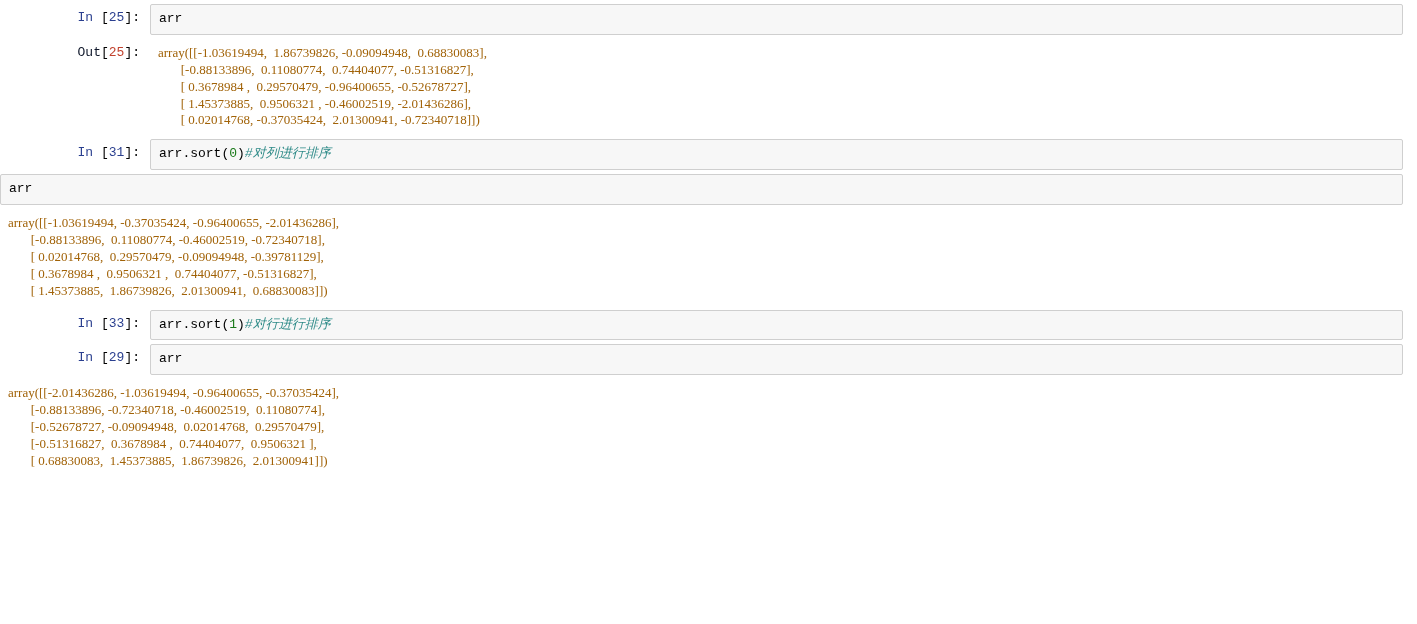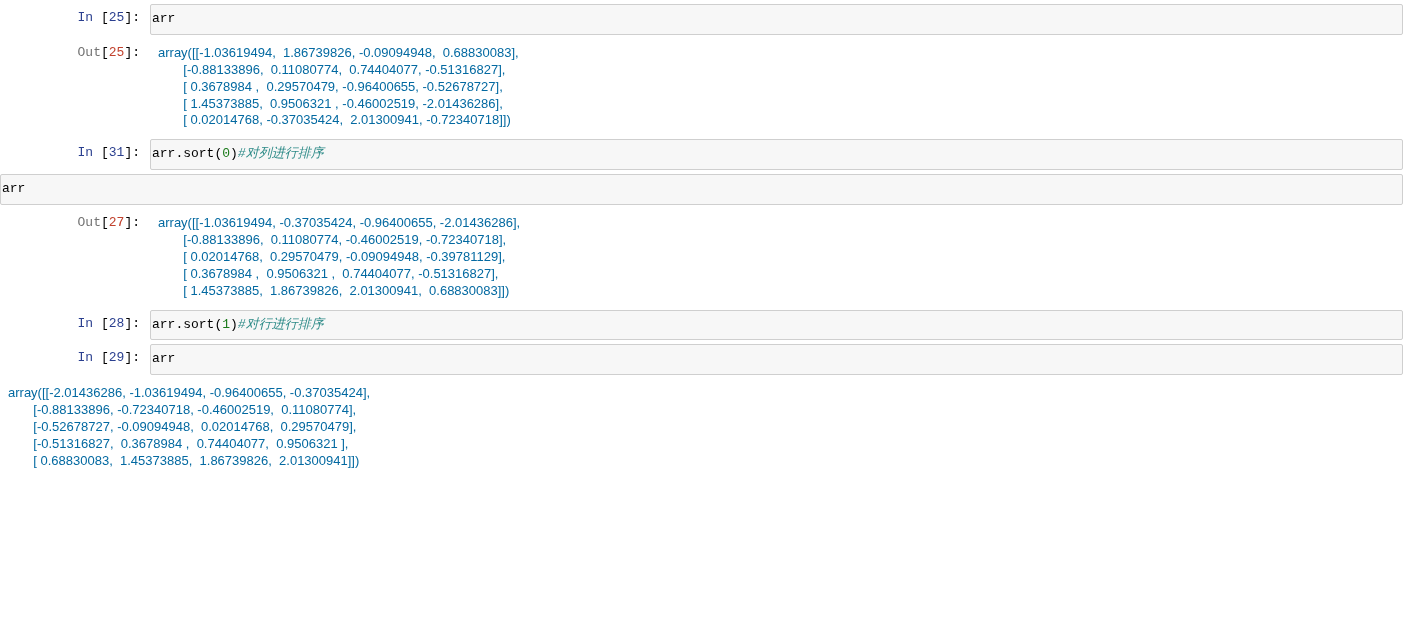--- a/index.html
+++ b/index.html
@@ -22,38 +22,38 @@
   .prompt {
     width: 150px;
     min-width: 150px;
     text-align: right;
     padding: 6px 10px 6px 0;
     font-family: Consolas, "Courier New", monospace;
     white-space: nowrap;
   }
   .prompt-in .kw { color: #2a3f8f; }
   .prompt-in .num { color: #2a3f8f; }
-  .prompt-out .kw { color: #737373; text-align: center; }
+  .prompt-out .kw { color: #0f172a; text-align: center; }
   .prompt-out .num { color: #c1412d; }
   .code-input {
     flex: 1;
     background: #f7f7f7;
     border: 1px solid #cfcfcf;
     border-radius: 2px;
-    padding: 6px 1px;
+    padding: 6px 8px;
     font-family: Consolas, "Courier New", monospace;
     color: #000;
     white-space: pre;
     margin-right: 14px;
   }
   .code-output {
     flex: 1;
     padding: 6px 8px;
-    font-family: Liberation Sans, sans-serif;
-    color: #0369a1;
+    font-family: Liberation Serif, serif;
+    color: #a16207;
     white-space: pre;
     margin-right: 14px;
   }
   .tok-paren { color: #000; }
   .tok-num { color: #1a7a1a; }
   .tok-comment { color: #2e8b88; font-style: italic; }
 </style>
 </head>
 <body>
 
@@ -71,29 +71,28 @@
        [ 0.02014768, -0.37035424,  2.01300941, -0.72340718]])</div>
     </div>
     <div class="cell">
       <div class="prompt prompt-in"><span class="kw">In</span>  [<span class="num">31</span>]:</div>
       <div class="code-input">arr.sort<span class="tok-paren">(</span><span class="tok-num">0</span><span class="tok-paren">)</span><span class="tok-comment">#对列进行排序</span></div>
     </div>
     <div class="cell">
       <div class="code-input">arr</div>
     </div>
     <div class="cell">
-      <div class="prompt prompt-out"><span class="kw">Out</span>[<span class="num">27</span>]:</div>
       <div class="code-output">array([[-1.03619494, -0.37035424, -0.96400655, -2.01436286],
        [-0.88133896,  0.11080774, -0.46002519, -0.72340718],
        [ 0.02014768,  0.29570479, -0.09094948, -0.39781129],
        [ 0.3678984 ,  0.9506321 ,  0.74404077, -0.51316827],
        [ 1.45373885,  1.86739826,  2.01300941,  0.68830083]])</div>
     </div>
     <div class="cell">
-      <div class="prompt prompt-in"><span class="kw">In</span>  [<span class="num">28</span>]:</div>
+      <div class="prompt prompt-in"><span class="kw">In</span>  [<span class="num">33</span>]:</div>
       <div class="code-input">arr.sort<span class="tok-paren">(</span><span class="tok-num">1</span><span class="tok-paren">)</span><span class="tok-comment">#对行进行排序</span></div>
     </div>
     <div class="cell">
       <div class="prompt prompt-in"><span class="kw">In</span>  [<span class="num">29</span>]:</div>
       <div class="code-input">arr</div>
     </div>
     <div class="cell">
       <div class="code-output">array([[-2.01436286, -1.03619494, -0.96400655, -0.37035424],
        [-0.88133896, -0.72340718, -0.46002519,  0.11080774],
        [-0.52678727, -0.09094948,  0.02014768,  0.29570479],

